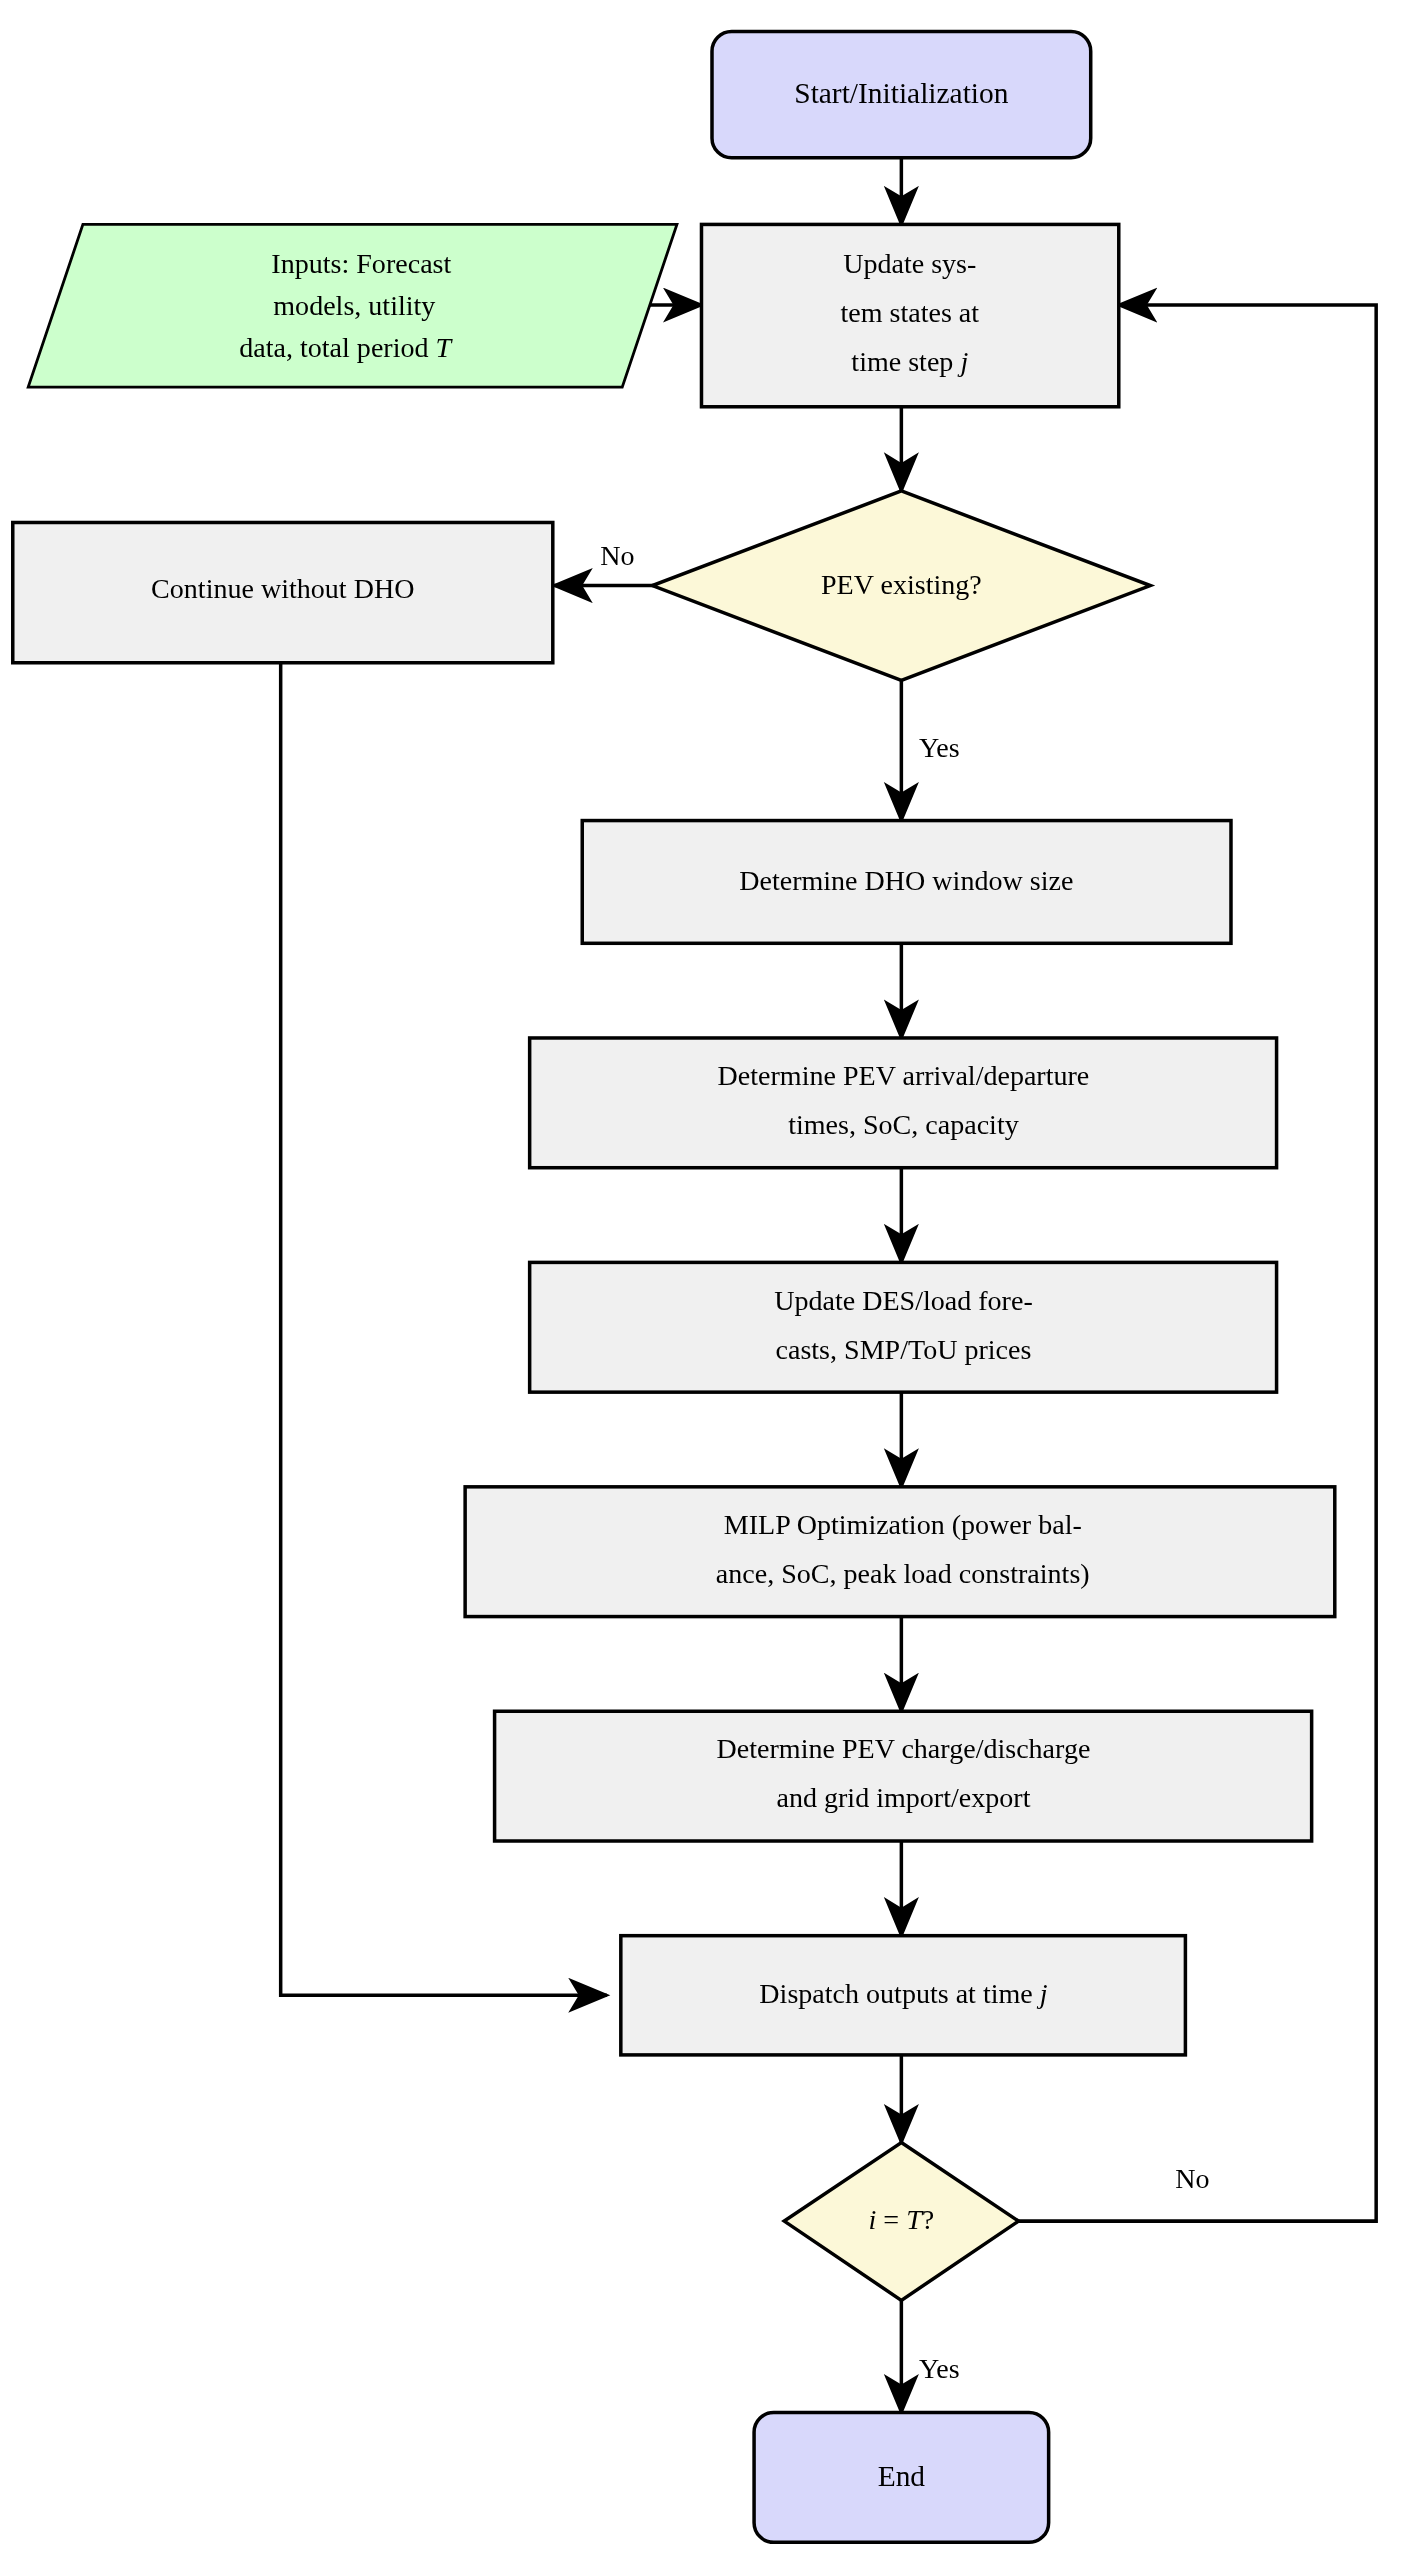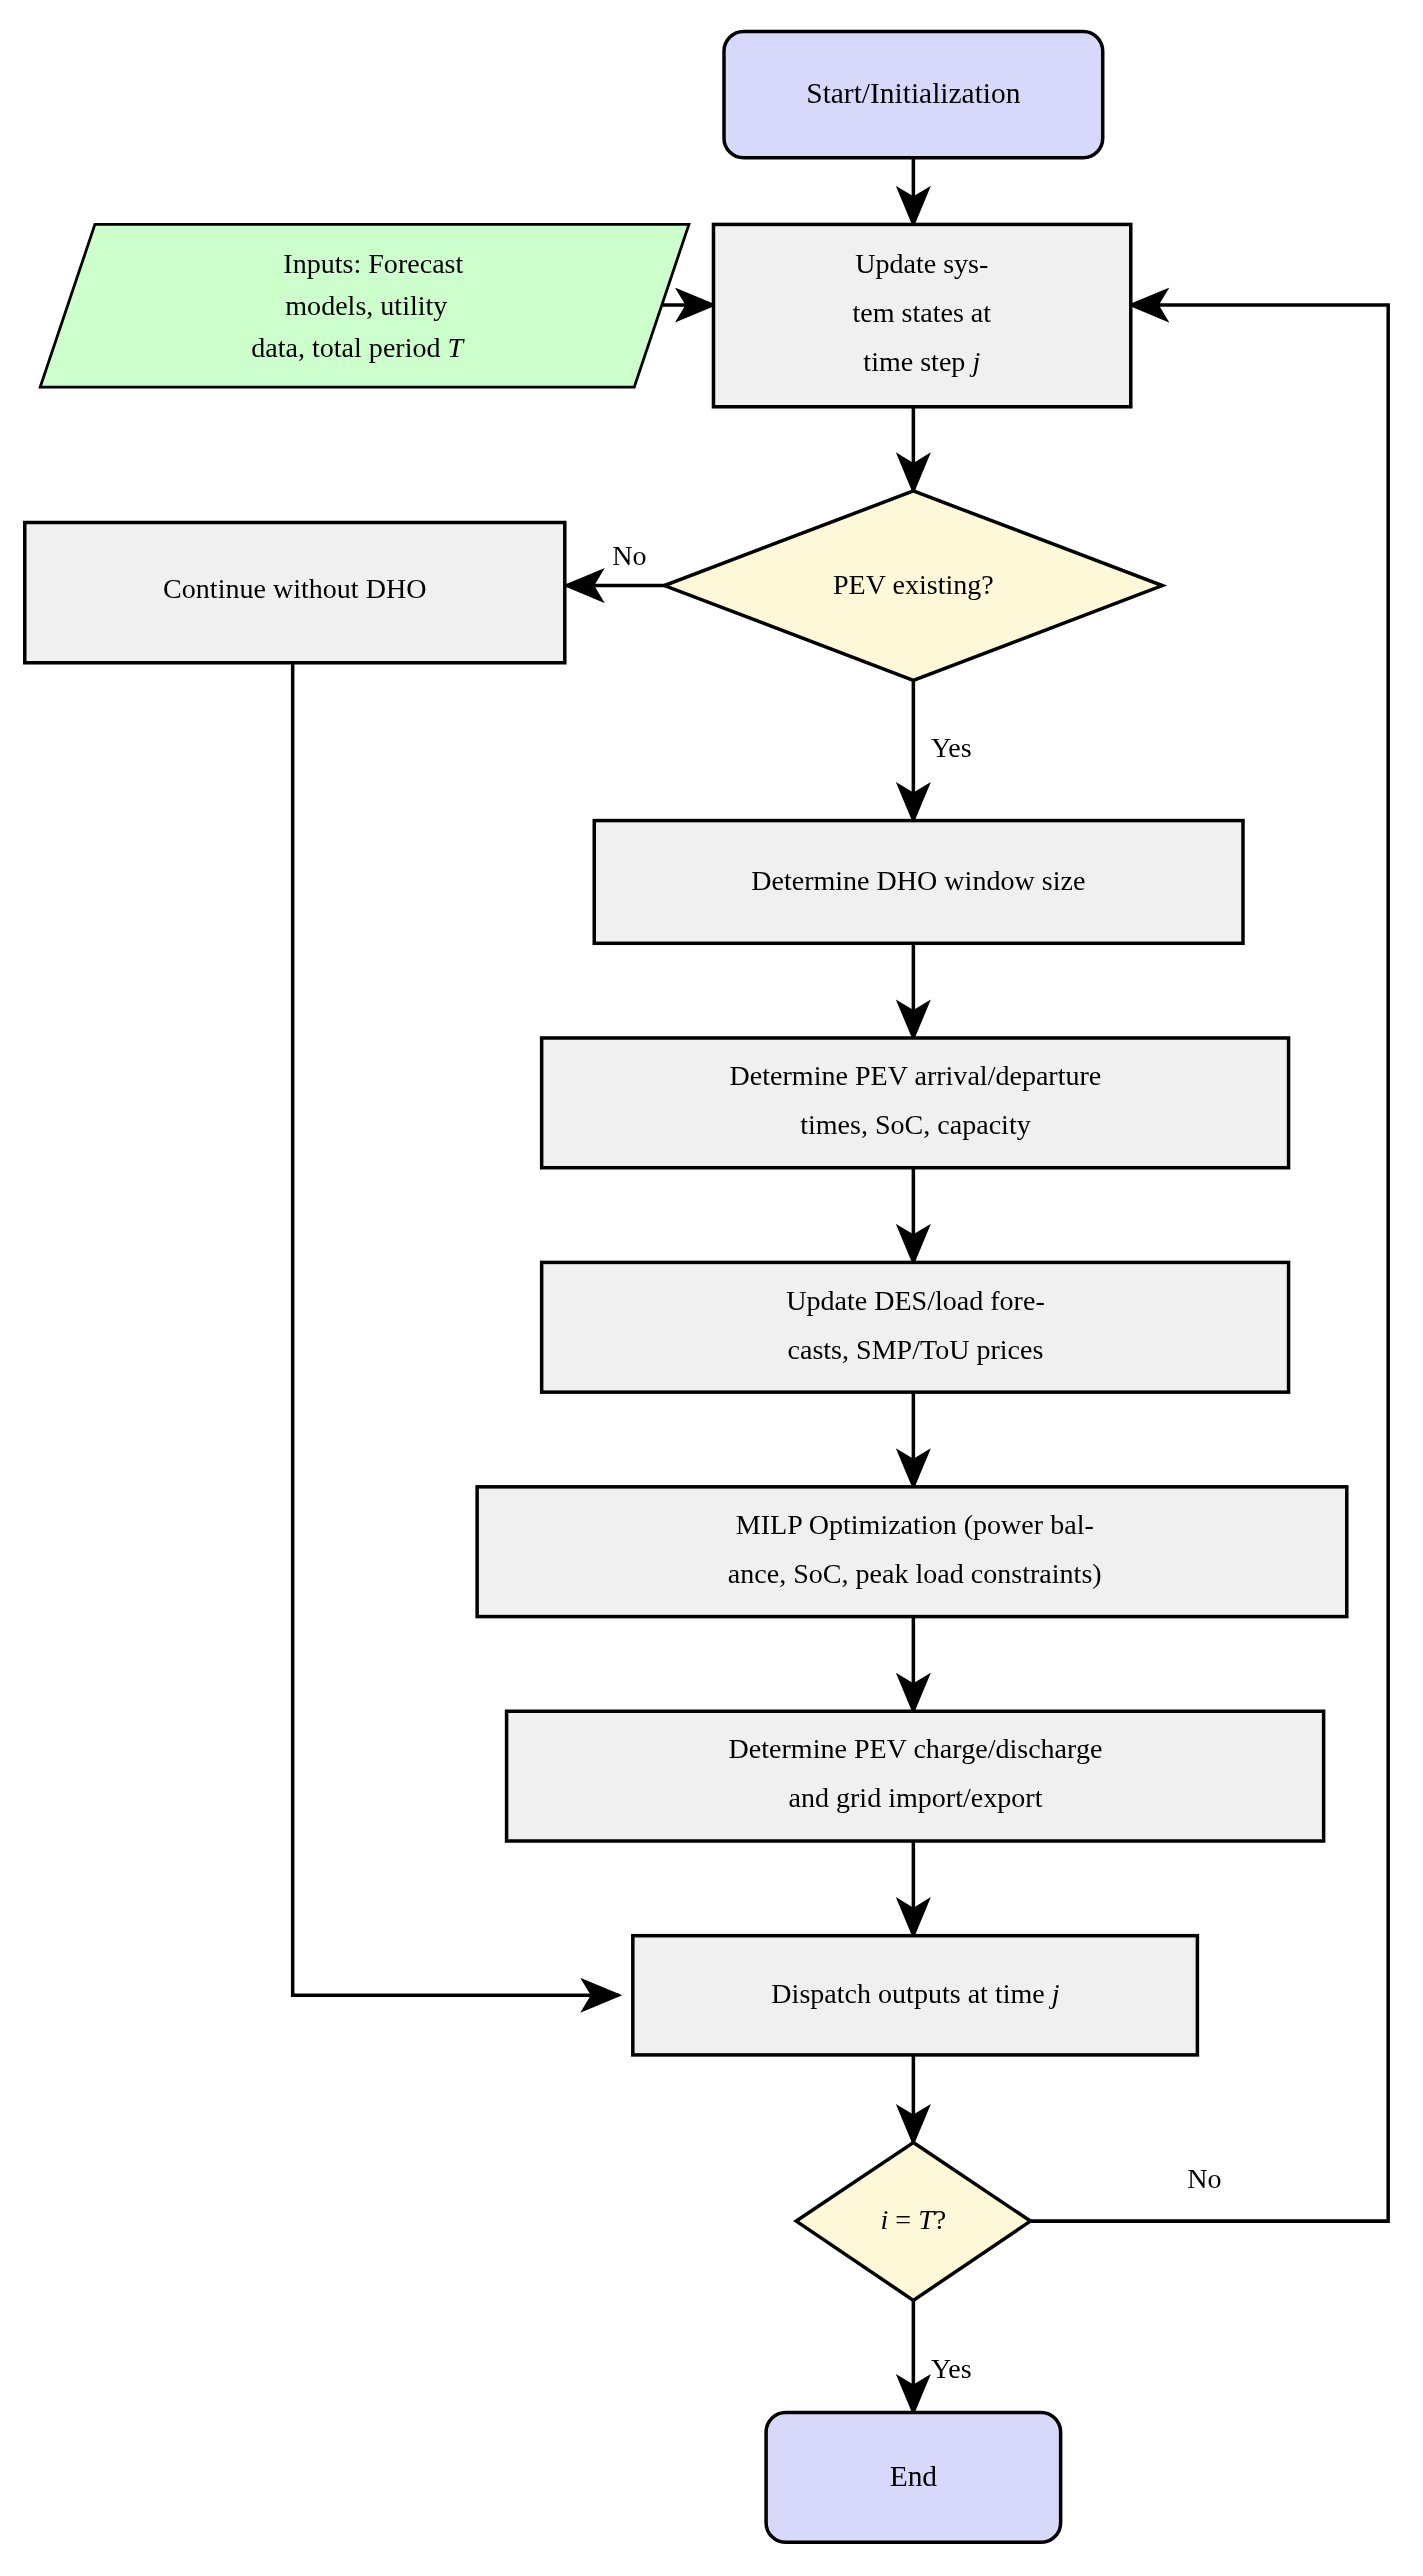--- a/index.html
+++ b/index.html
@@ -10,21 +10,20 @@
   body {
     width: 1424px;
     height: 2576px;
     font-family: "Liberation Serif", "DejaVu Serif", serif;
     overflow: hidden;
   }
   #flowchart-root {
     position: relative;
     width: 1208px;
     height: 2576px;
-    margin-left: 12px;
   }
   svg#flow-svg {
     display: block;
     width: 1424px;
     height: 2576px;
   }
   .node-text {
     font-family: "Liberation Serif", "DejaVu Serif", serif;
     fill: #000000;
     text-anchor: middle;

